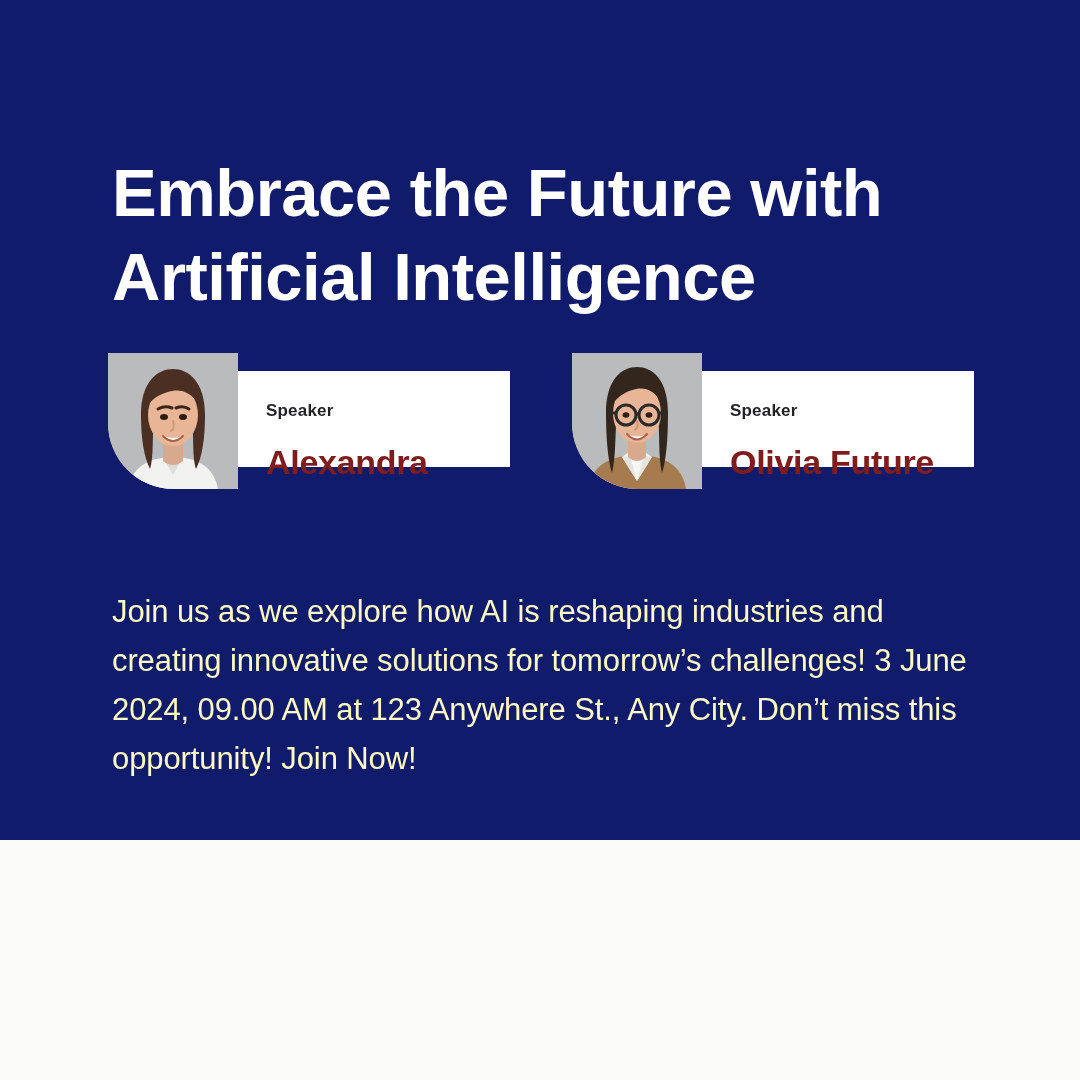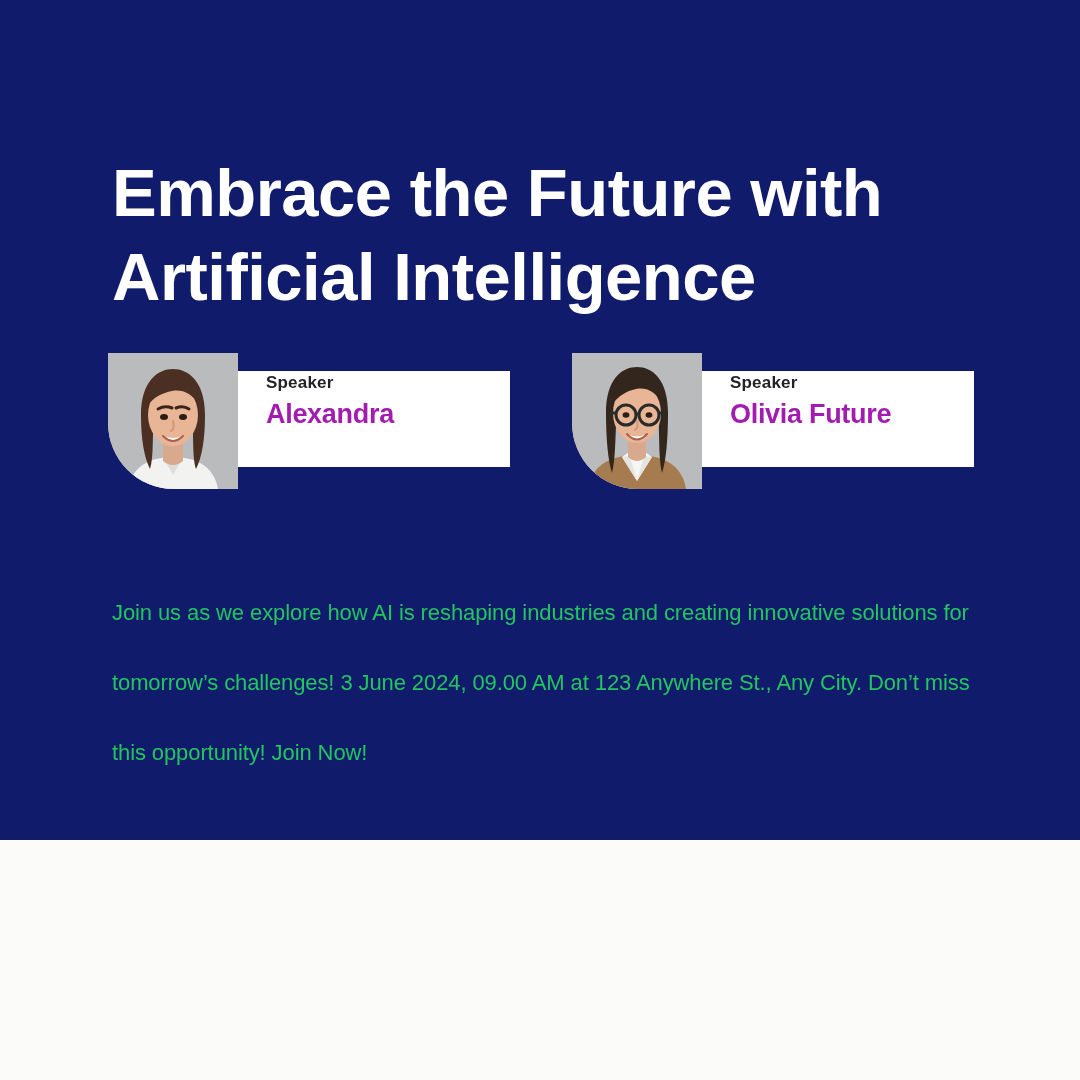--- a/index.html
+++ b/index.html
@@ -46,45 +46,45 @@
     border-bottom-left-radius:66px;
     overflow:hidden;
   }
   .photo svg{display:block;width:130px;height:136px;}
 
   .namecard{
     position:absolute;top:18px;left:130px;
     width:272px;height:96px;
     background:#ffffff;
     box-sizing:border-box;
-    padding:2px 0 0 28px;
+    padding:30px 0 0 28px;
   }
   .namecard .role{
     color:#222326;
     font-size:17px;
     font-weight:700;
     letter-spacing:0.2px;
     line-height:20px;
   }
   .namecard .sname{
-    color:#a21caf;
-    font-size:27px;
+    color:#7f1d1d;
+    font-size:34px;
     font-weight:700;
     line-height:42px;
     letter-spacing:-0.3px;
-    margin-top:0;
+    margin-top:20px;
   }
 
   
   .body-copy{
     position:absolute;left:112px;top:556px;width:880px;
-    color:#22c55e;
-    font-size:22px;
+    color:#fef9c3;
+    font-size:31px;
     font-weight:500;
-    line-height:70px;
+    line-height:49px;
     letter-spacing:-0.1px;
   }
 
   
   .footer{
     position:absolute;left:0;top:840px;width:1080px;height:240px;
     background:#fbfbf9;
   }
 </style>
 </head>

